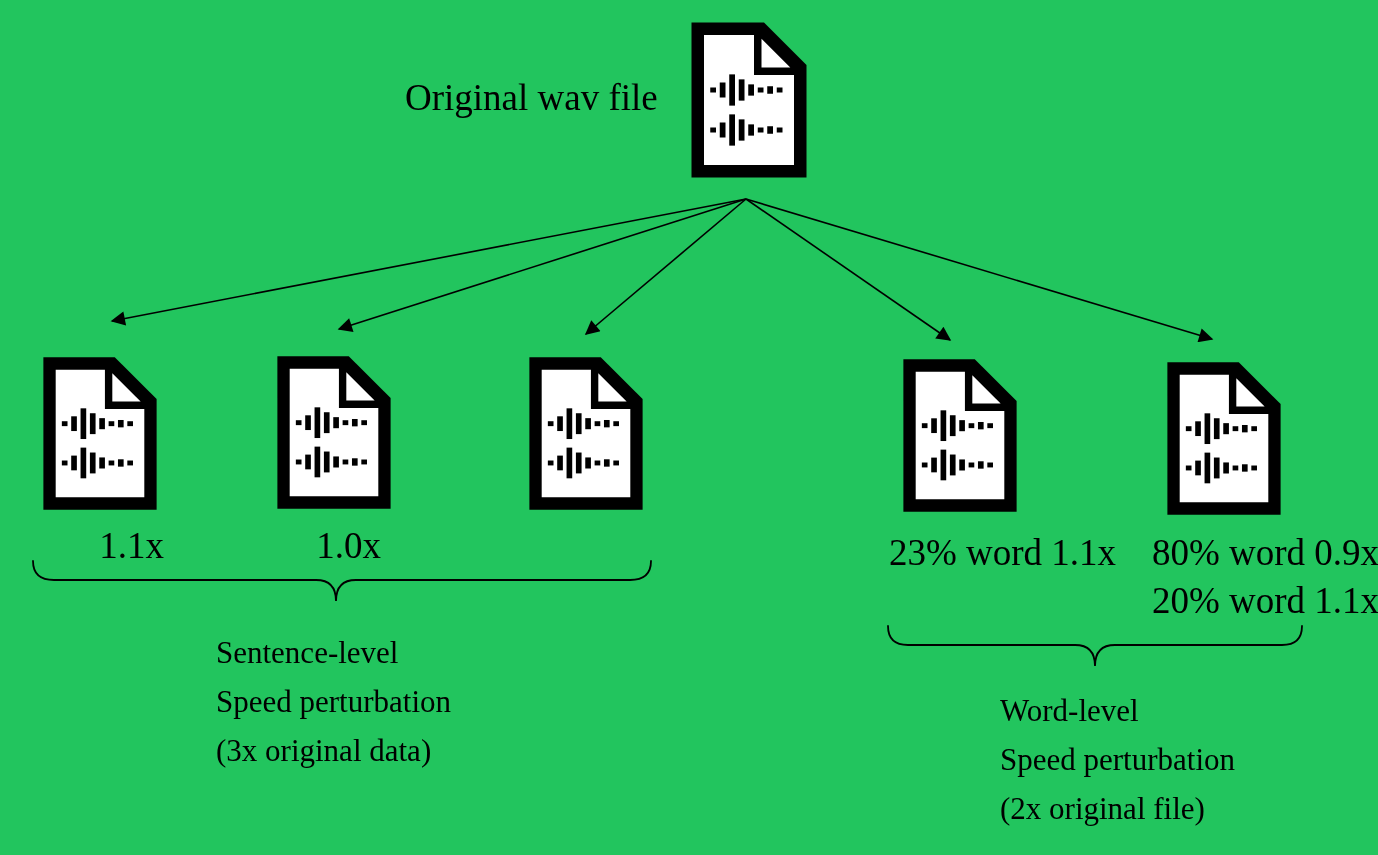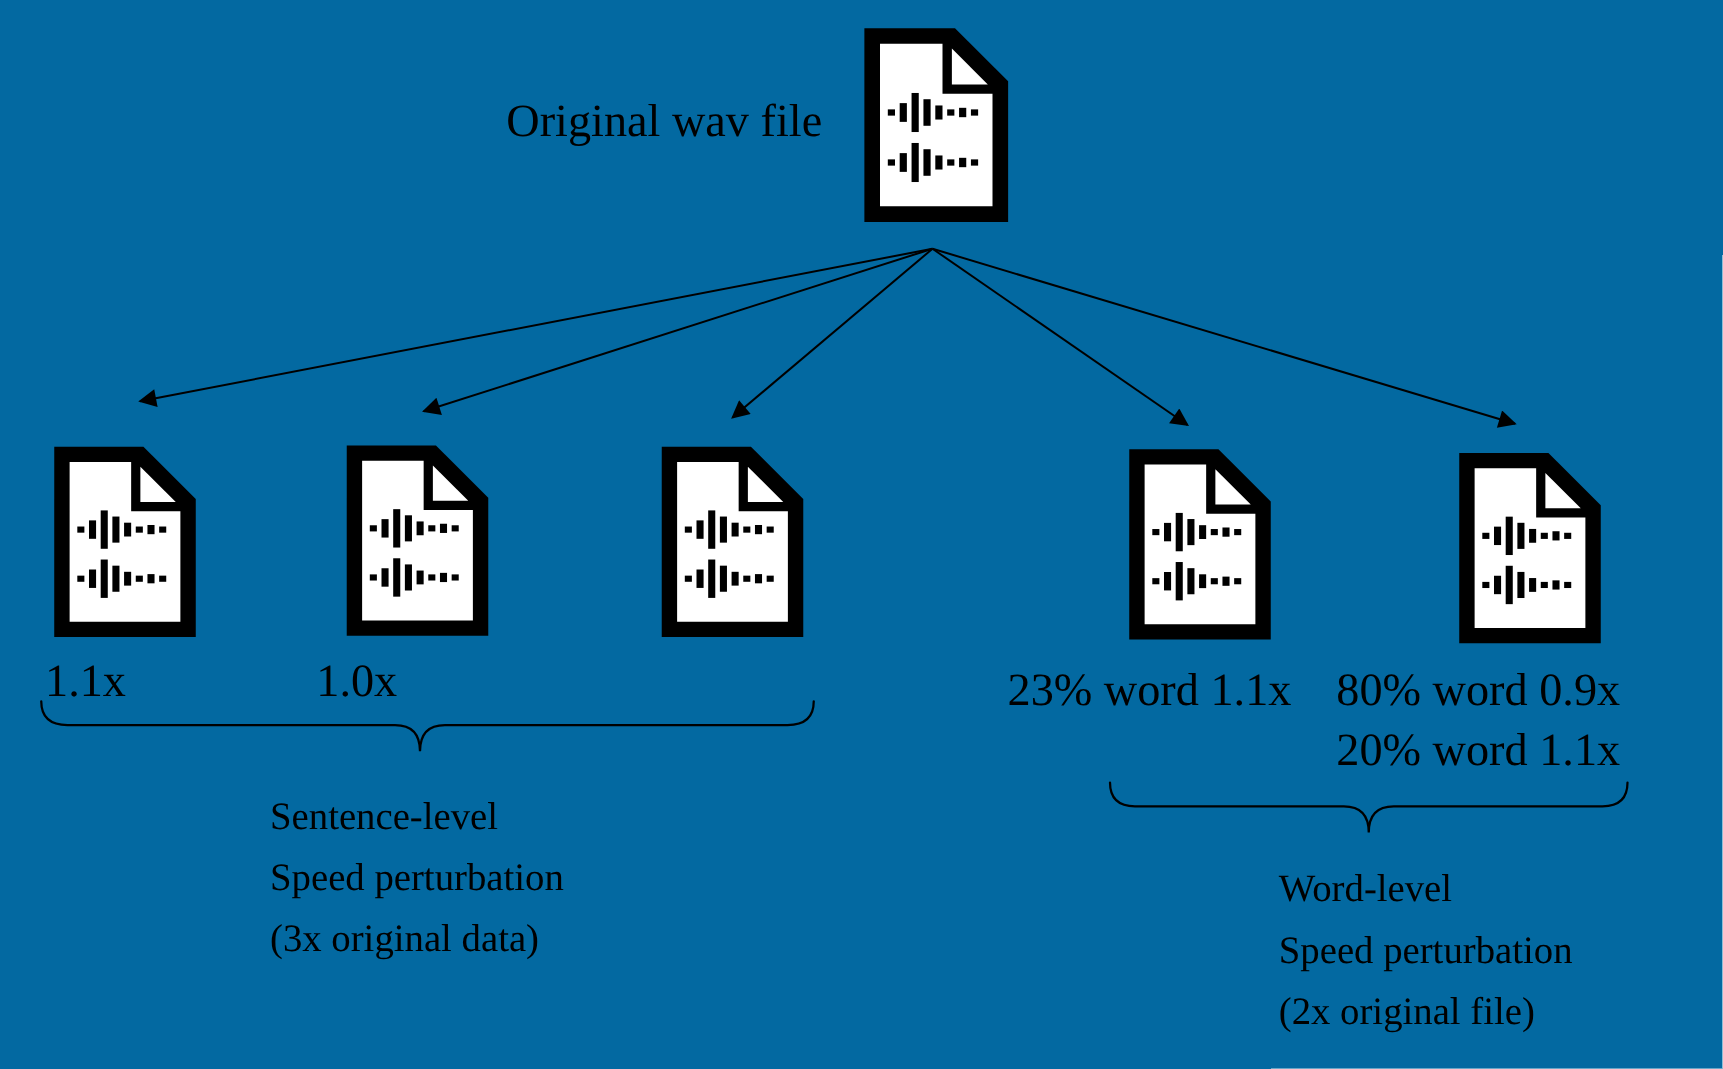--- a/index.html
+++ b/index.html
@@ -1,57 +1,57 @@
 <!DOCTYPE html>
 <html><head>
 <meta charset="utf-8">
 <style>
   html, body { margin: 0; padding: 0; background: #ffffff; }
   .canvas {
     position: relative;
     width: 1378px;
     height: 855px;
-    background: #0369a1;
+    background: #22c55e;
     color: #000000;
     font-family: "Liberation Serif", "DejaVu Serif", serif;
     overflow: hidden;
   }
   .overlay {
     position: absolute;
     left: 0; top: 0;
     width: 1378px; height: 855px;
     pointer-events: none;
   }
   .icon { position: absolute; }
   .title {
     position: absolute;
     left: 405px; top: 76px;
     font-size: 37px;
     white-space: nowrap;
   }
   .node-label {
     position: absolute;
     font-size: 37px;
-    text-align: left;
+    text-align: right;
     white-space: nowrap;
   }
   .node-label.two-line { line-height: 48px; }
   .caption {
     position: absolute;
     font-size: 31px;
     line-height: 49px;
     white-space: nowrap;
   }
   .lbl-c1 { left: 36px;   top: 524px; width: 128px; }
   .lbl-c2 { left: 253px;  top: 524px; width: 128px; }
   .lbl-c3 { left: 522px;  top: 524px; width: 128px; }
   .lbl-c4 { left: 806px;  top: 529px; width: 310px; }
   .lbl-c5 { left: 1069px; top: 529px; width: 310px; }
   .cap-left  { left: 216px; top: 628px; }
-  .cap-right { left: 1023px; top: 686px; font-family: Liberation Serif, serif; }
+  .cap-right { left: 1000px; top: 686px; font-family: Liberation Serif, serif; }
   .ico-root { left: 684px;  top: 15px;  width: 130px; height: 170px; }
   .ico-c1   { left: 36px;   top: 350px; width: 128px; height: 167px; }
   .ico-c2   { left: 270px;  top: 349px; width: 128px; height: 167px; }
   .ico-c3   { left: 522px;  top: 350px; width: 128px; height: 167px; }
   .ico-c4   { left: 896px;  top: 352px; width: 128px; height: 167px; }
   .ico-c5   { left: 1160px; top: 355px; width: 128px; height: 167px; }
 </style>
 </head>
 <body>
 

